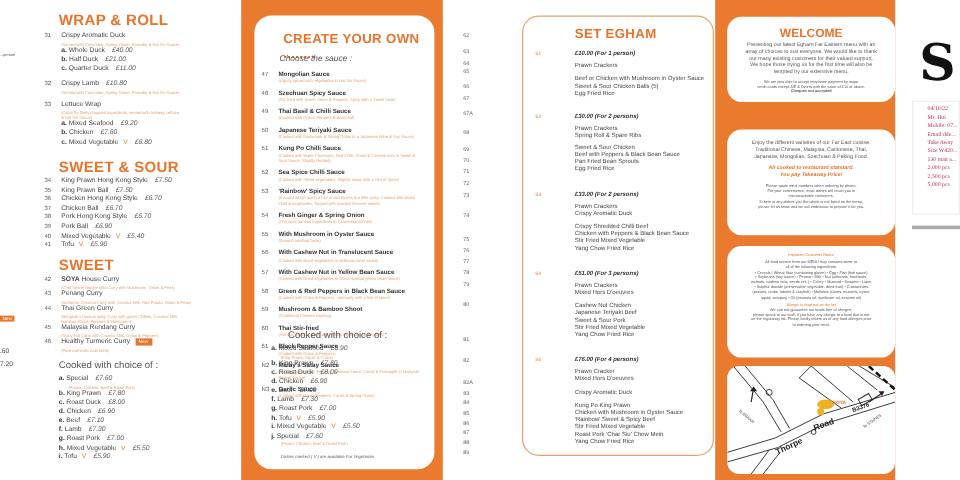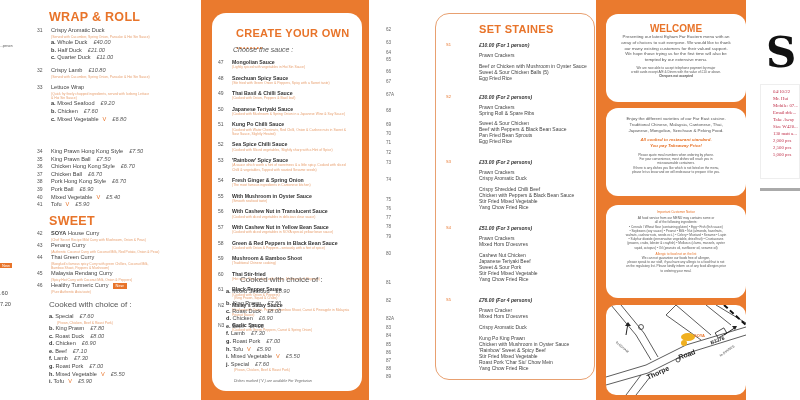--- a/index.html
+++ b/index.html
@@ -63,20 +63,21 @@
   </div>
 
   <div class="abs" style="left:0;top:84px;">
     <div class="line"><span class="num">33</span><span>Lettuce Wrap</span></div>
     <div class="sub" style="margin-left:14px;width:100px;white-space:normal;">(Quick fry finely chopped ingredients, served with Iceberg Lettuce &amp; Hoi Sin Sauce)</div>
     <div class="line" style="margin-left:14px;"><span class="letter">a.</span> <span>Mixed Seafood</span><span class="price">£9.20</span></div>
     <div class="line" style="margin-left:14px;"><span class="letter">b.</span> <span>Chicken</span><span class="price">£7.60</span></div>
     <div class="line" style="margin-left:14px;"><span class="letter">c.</span> <span>Mixed Vegetable</span><span class="veg">V</span><span class="price">£6.80</span></div>
   </div>
 
+  <div class="abs sec-title" style="left:12px;top:132px;">SWEET &amp; SOUR</div>
   <div class="abs" style="left:0;top:148px;">
     <div class="line"><span class="num">34</span><span>King Prawn Hong Kong Style</span><span class="price">£7.50</span></div>
     <div class="line"><span class="num">35</span><span>King Prawn Ball</span><span class="price">£7.50</span></div>
     <div class="line"><span class="num">36</span><span>Chicken Hong Kong Style</span><span class="price">£6.70</span></div>
     <div class="line"><span class="num">37</span><span>Chicken Ball</span><span class="price">£6.70</span></div>
     <div class="line"><span class="num">38</span><span>Pork Hong Kong Style</span><span class="price">£6.70</span></div>
     <div class="line"><span class="num">39</span><span>Pork Ball</span><span class="price">£6.90</span></div>
     <div class="line"><span class="num">40</span><span>Mixed Vegetable</span><span class="veg">V</span><span class="price">£5.40</span></div>
     <div class="line"><span class="num">41</span><span>Tofu</span><span class="veg">V</span><span class="price">£5.90</span></div>
   </div>
@@ -179,21 +180,21 @@
   <div class="strip-num" style="top:325px;">83</div>
   <div class="strip-num" style="top:333px;">84</div>
   <div class="strip-num" style="top:342px;">85</div>
   <div class="strip-num" style="top:350px;">86</div>
   <div class="strip-num" style="top:358px;">87</div>
   <div class="strip-num" style="top:366px;">88</div>
   <div class="strip-num" style="top:374px;">89</div>
 </div>
 
 <div id="set-card" class="abs">
-  <div class="abs sec-title" style="left:43px;top:9px;font-size:11px;">SET STAINES</div>
+  <div class="abs sec-title" style="left:43px;top:9px;font-size:11px;">SET EGHAM</div>
 
   <div class="set-block" style="top:28px;">
     <div class="set-code">S1</div>
     <div class="set-head">£10.00  (For 1 person)</div>
     <div class="set-item" style="top:10px;">Prawn Crackers</div>
     <div class="set-item" style="top:21px;">Beef or Chicken with Mushroom in Oyster Sauce</div>
     <div class="set-item" style="top:27px;">Sweet &amp; Sour Chicken Balls (5)</div>
     <div class="set-item" style="top:33px;">Egg Fried Rice</div>
   </div>
 
@@ -241,21 +242,21 @@
     <div class="set-item" style="top:44px;">Chicken with Mushroom in Oyster Sauce</div>
     <div class="set-item" style="top:50px;">'Rainbow' Sweet &amp; Spicy Beef</div>
     <div class="set-item" style="top:56px;">Stir Fried Mixed Vegetable</div>
     <div class="set-item" style="top:62px;">Roast Pork 'Char Siu' Chow Mein</div>
     <div class="set-item" style="top:68px;">Yang Chow Fried Rice</div>
   </div>
 </div>
 
 <div id="right-panel" class="abs"></div>
 
-<div class="wcard" style="top:14px;height:88px;">
+<div class="wcard" style="top:14px;height:71px;">
   <div style="font-size:10px;font-weight:bold;color:#e8742a;margin-top:9px;">WELCOME</div>
   <div class="wtext">Presenting our latest Egham Far Eastern menu with an</div>
   <div class="wtext">array of choices to suit everyone. We would like to thank</div>
   <div class="wtext">our many existing customers for their valued support.</div>
   <div class="wtext">We hope those trying us for the first time will also be</div>
   <div class="wtext">tempted by our extensive menu.</div>
   <div class="tiny" style="margin-top:3px;">We are now able to accept telephone payment by major</div>
   <div class="tiny">credit cards except A/E &amp; Diners with the value of £10 or above.</div>
   <div class="tiny" style="font-weight:bold;">Cheques not accepted</div>
 </div>

